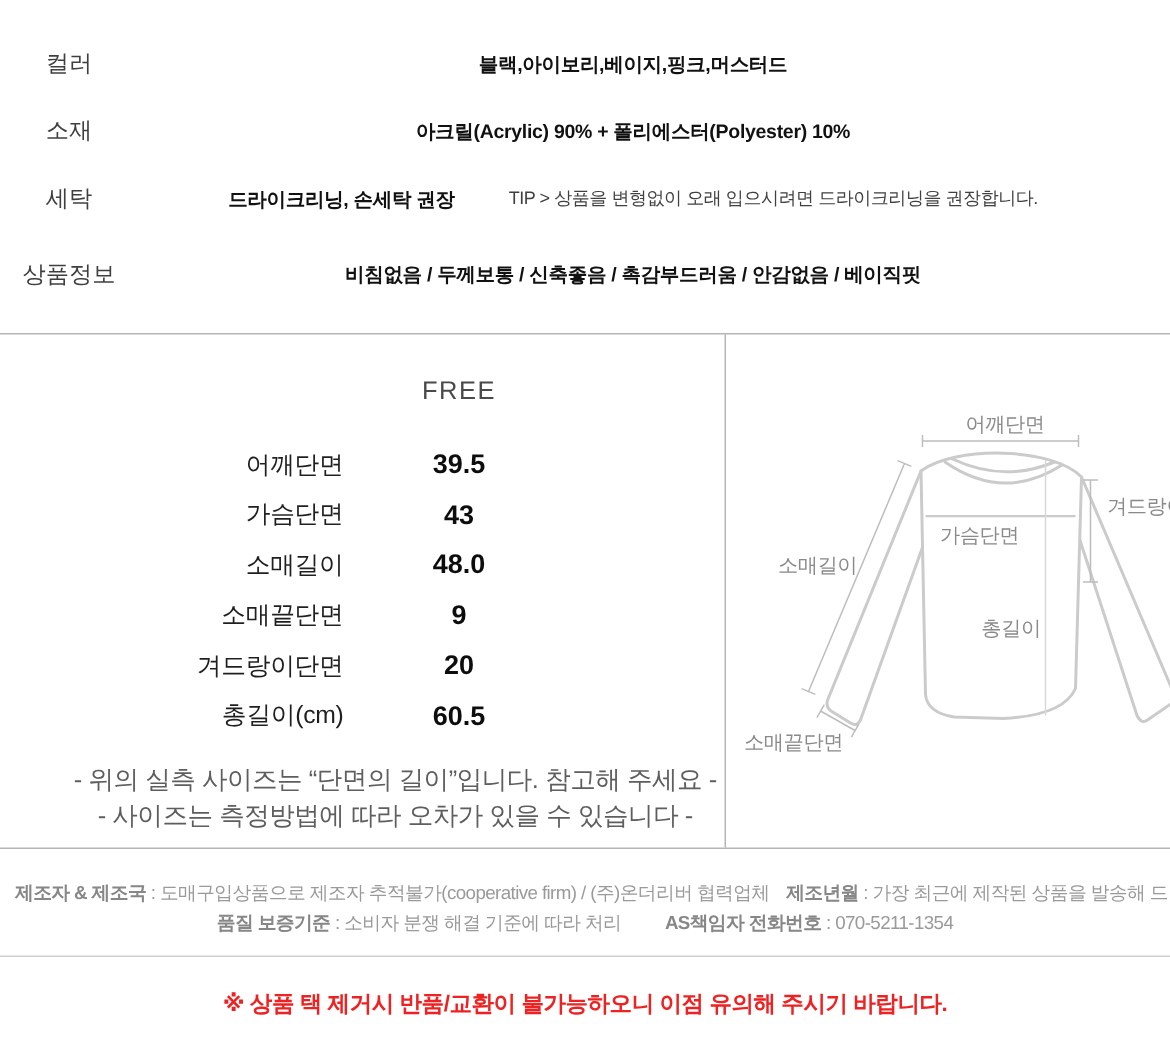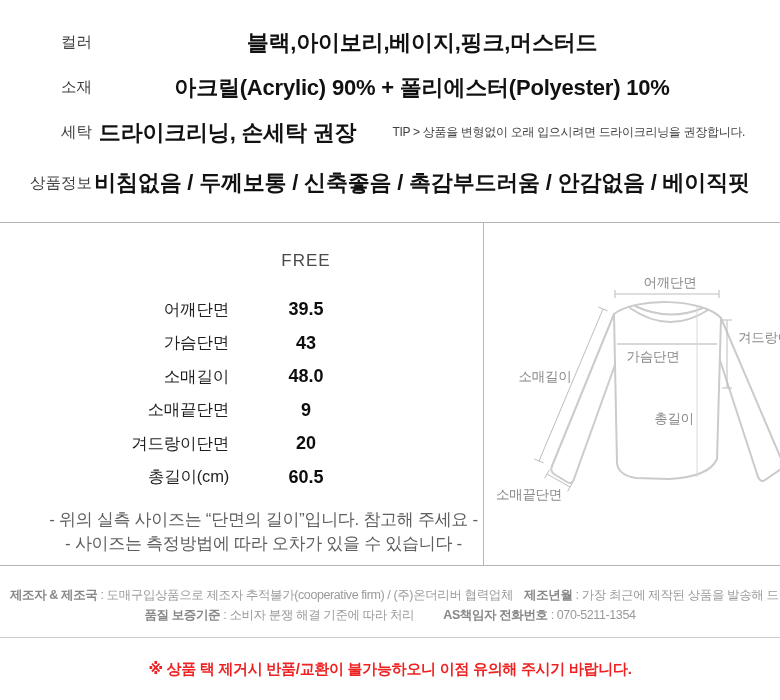--- a/index.html
+++ b/index.html
@@ -9,23 +9,23 @@
     font-family:"Liberation Sans","DejaVu Sans",sans-serif;
     color:#222;
   }
   .divider { height:1px; background:#b5b5b5; width:100%; }
   .divider.light { background:#cfcfcf; }
 
   
   .info-section { padding-top:20px; margin-bottom:11px; }
   .irow { height:45px; display:flex; align-items:center; }
   .irow.last { height:56px; }
-  .ilabel { width:92px; text-align:right; font-size:15.5px; color:#3f3f3f; flex:0 0 auto; }
+  .ilabel { width:92px; text-align:center; font-size:15.5px; color:#3f3f3f; flex:0 0 auto; }
   .ivalue-wrap { flex:1; display:flex; justify-content:center; align-items:center; padding-right:28px; gap:36px; }
-  .ivalue { font-size:22px; font-weight:bold; color:#111; letter-spacing:-0.2px; white-space:nowrap; }
+  .ivalue { font-size:13px; font-weight:bold; color:#111; letter-spacing:-0.2px; white-space:nowrap; }
   .tip { font-size:12px; color:#404040; white-space:nowrap; letter-spacing:-0.3px; }
 
   
   .size-section { display:flex; height:342px;padding-left:44px; }
   .size-left { width:439px; flex:0 0 auto; }
   .vline { width:1px; background:#b5b5b5; flex:0 0 auto; }
   .diagram { width:340px; position:relative; flex:0 0 auto; }
 
   .srow { display:flex; height:33.5px; align-items:center; }
   .srow.header { height:28px; margin-top:24px; margin-bottom:18px; }

